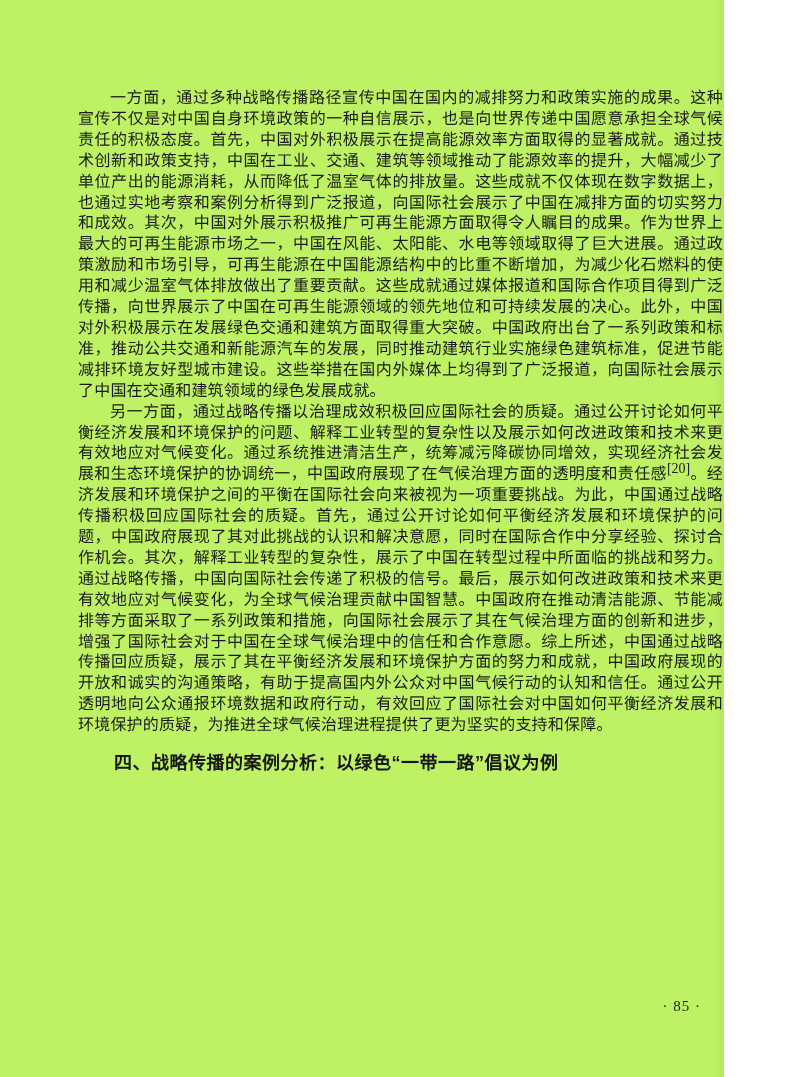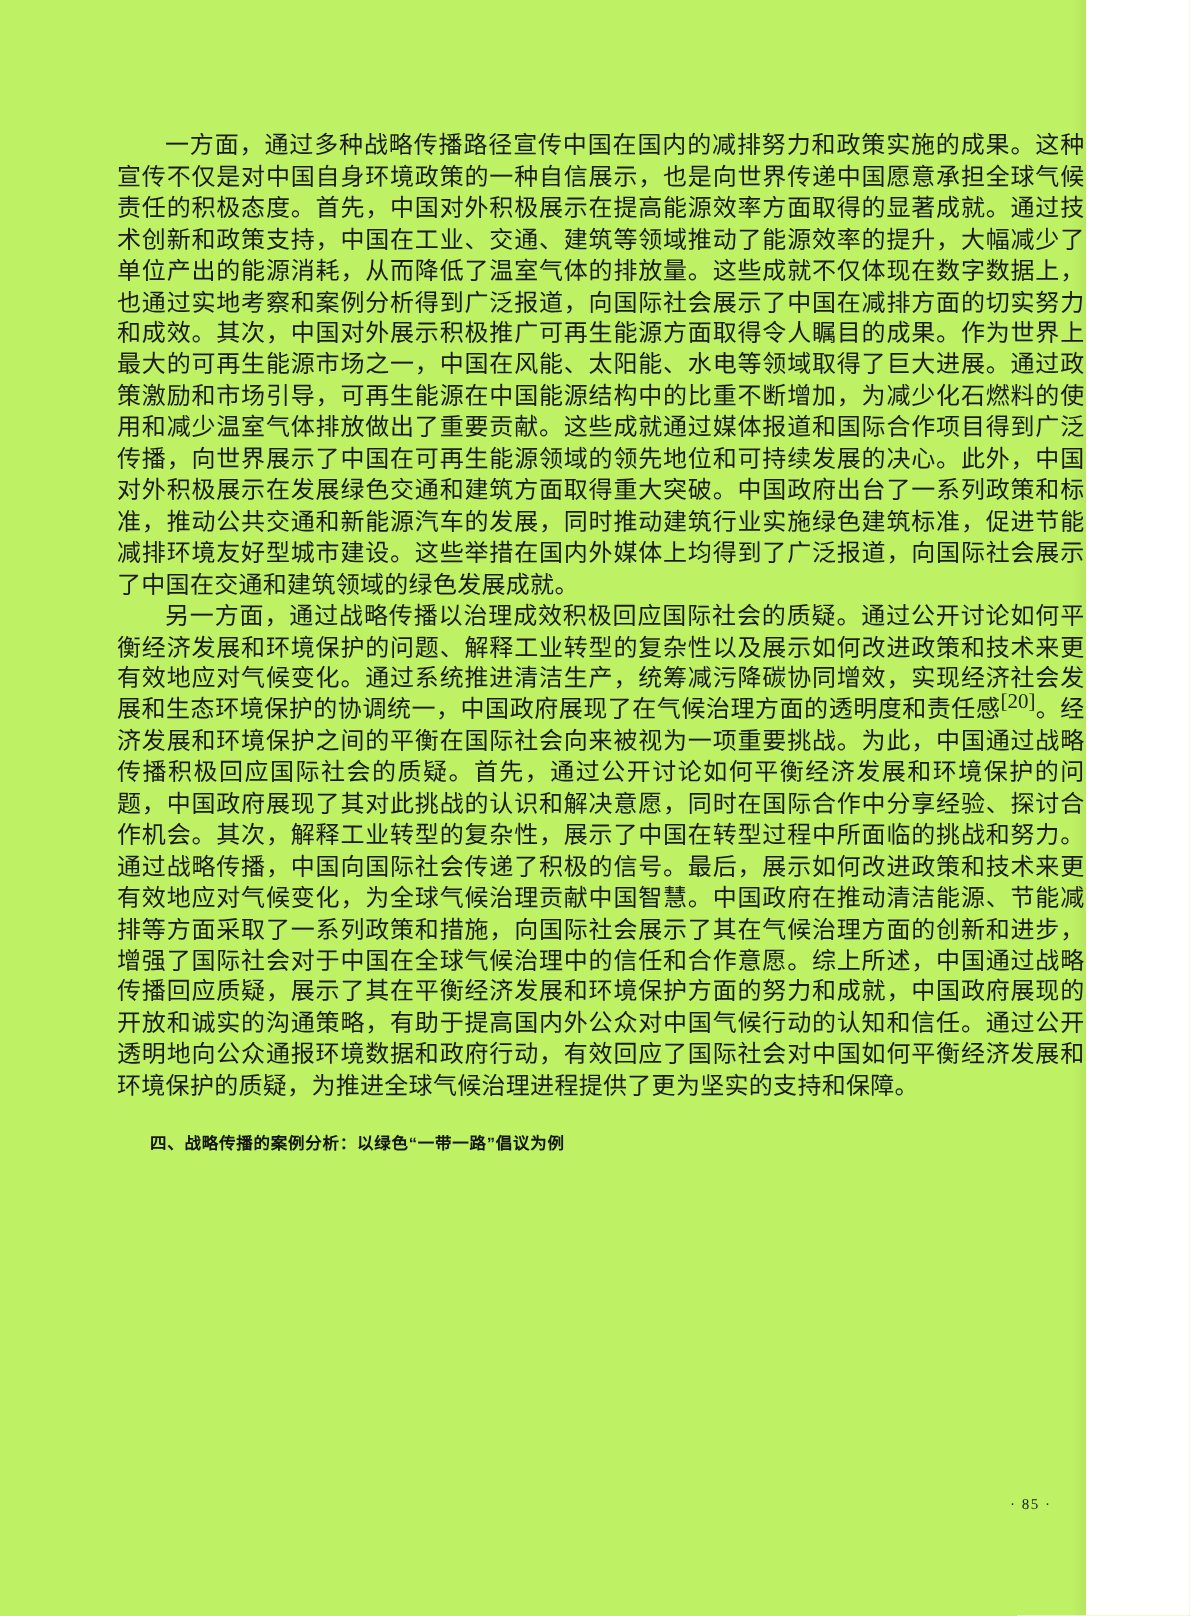--- a/index.html
+++ b/index.html
@@ -43,35 +43,35 @@
   sup.ref {
     font-size: 14px;
     line-height: 0;
     vertical-align: super;
     letter-spacing: 0;
   }
   h2.section-heading {
     margin: 16px 0 14px 0;
     font-family: "Liberation Sans", "DejaVu Sans", sans-serif;
     font-weight: bold;
-    font-size: 11px;
+    font-size: 18px;
     line-height: 22px;
     text-indent: 2em;
     letter-spacing: 0.5px;
     color: #161616;
   }
   .page-number {
     position: absolute;
     left: 78px;
     top: 998px;
     width: 645px;
     text-align: right;
     padding-right: 22px;
     box-sizing: border-box;
-    font-size: 10px;
+    font-size: 15px;
     letter-spacing: 1px;
     color: #222222;
   }
 </style>
 </head>
 <body>
 
 <div class="page">
 
   <div class="text-block">

